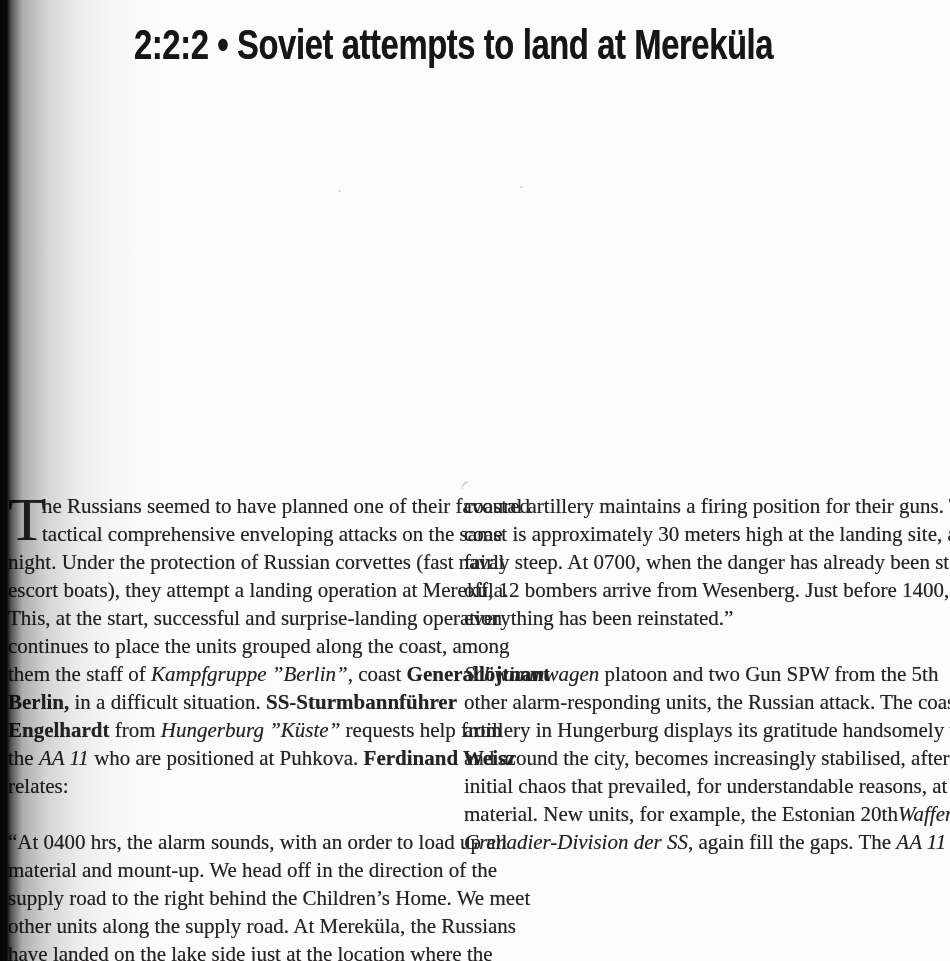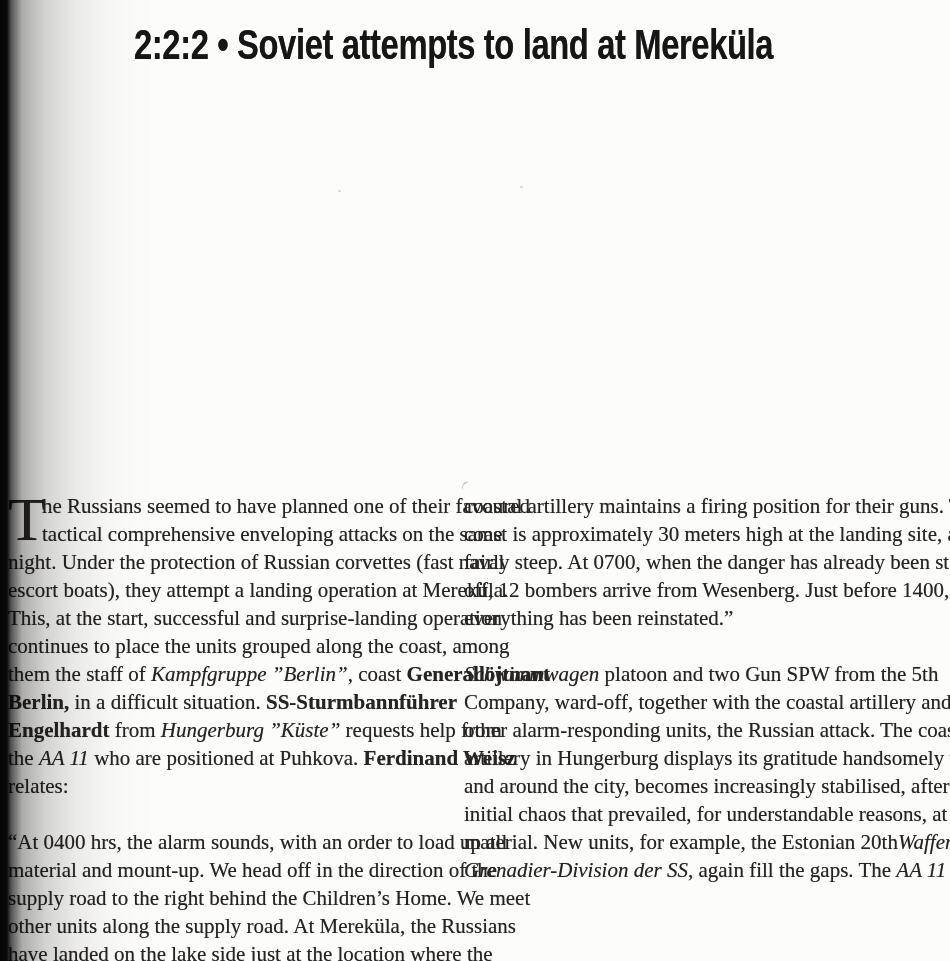--- a/index.html
+++ b/index.html
@@ -123,21 +123,20 @@
 <div class="col col-right">
     <div class="para">
       <div class="line"><span>coastal artillery maintains a firing position for their guns. The</span></div>
       <div class="line"><span>coast is approximately 30 meters high at the landing site, and</span></div>
       <div class="line"><span>fairly steep. At 0700, when the danger has already been staved</span></div>
       <div class="line"><span>off, 12 bombers arrive from Wesenberg. Just before 1400,</span></div>
       <div class="line flush"><span>everything has been reinstated.”</span></div>
     </div>
     <div class="para">
       <div class="line"><span class="it">Schwimmwagen</span><span> platoon and two Gun SPW from the 5th</span></div>
-      <div class="line"><span>Company, ward-off, together with the coastal artillery and</span></div>
       <div class="line"><span>other alarm-responding units, the Russian attack. The coastal</span></div>
       <div class="line"><span>artillery in Hungerburg displays its gratitude handsomely with</span></div>
       <div class="line"><span>and around the city, becomes increasingly stabilised, after the</span></div>
       <div class="line"><span>initial chaos that prevailed, for understandable reasons, at the</span></div>
       <div class="line"><span>material. New units, for example, the Estonian 20th</span><span class="it">Waffen-</span></div>
       <div class="line"><span class="it">Grenadier-Division der SS</span><span>, again fill the gaps. The </span><span class="it">AA 11</span><span> is not</span></div>
     </div>
   </div>
 
 <div class="scan-curl"></div>

